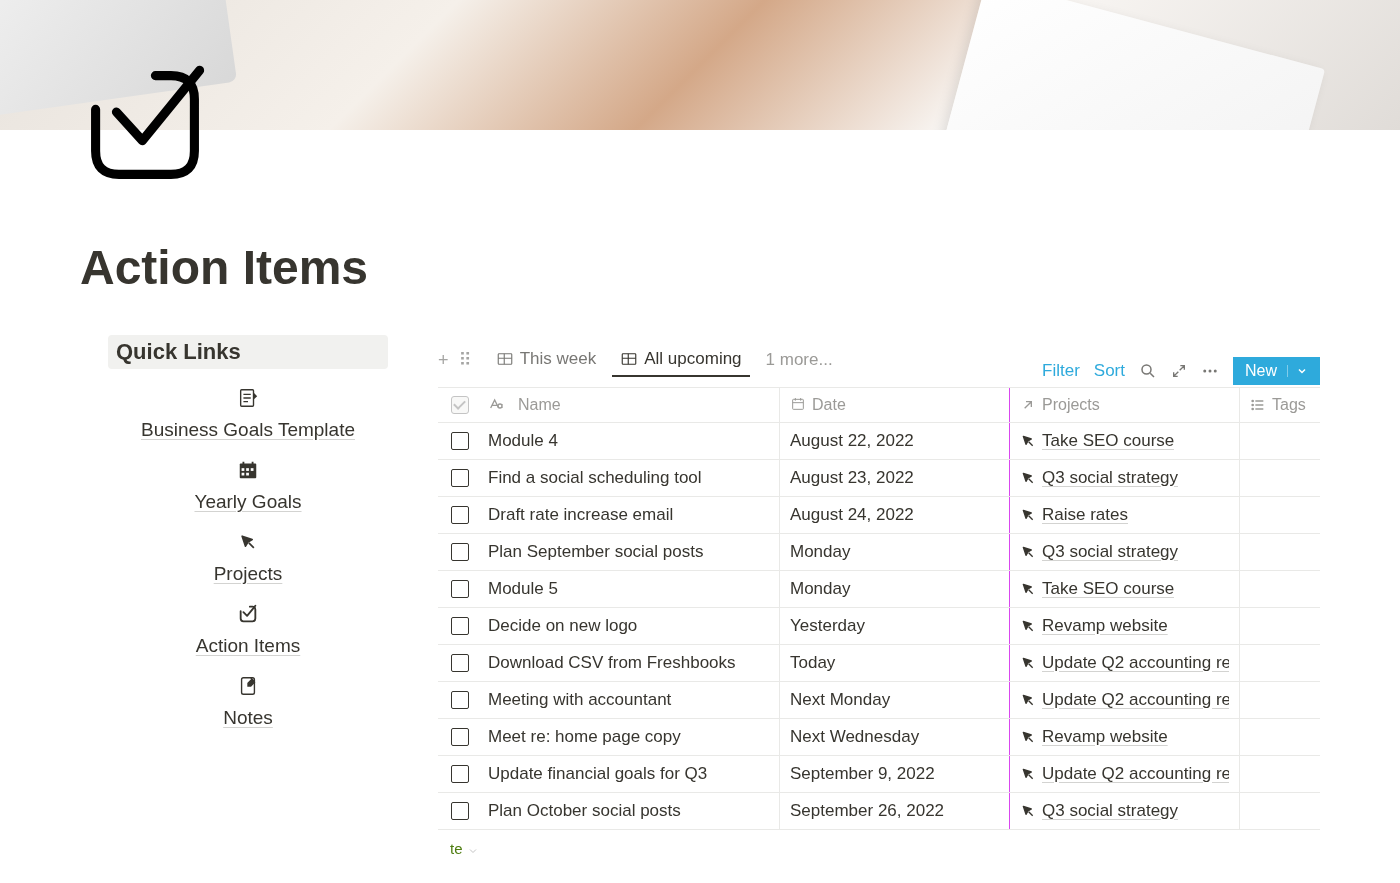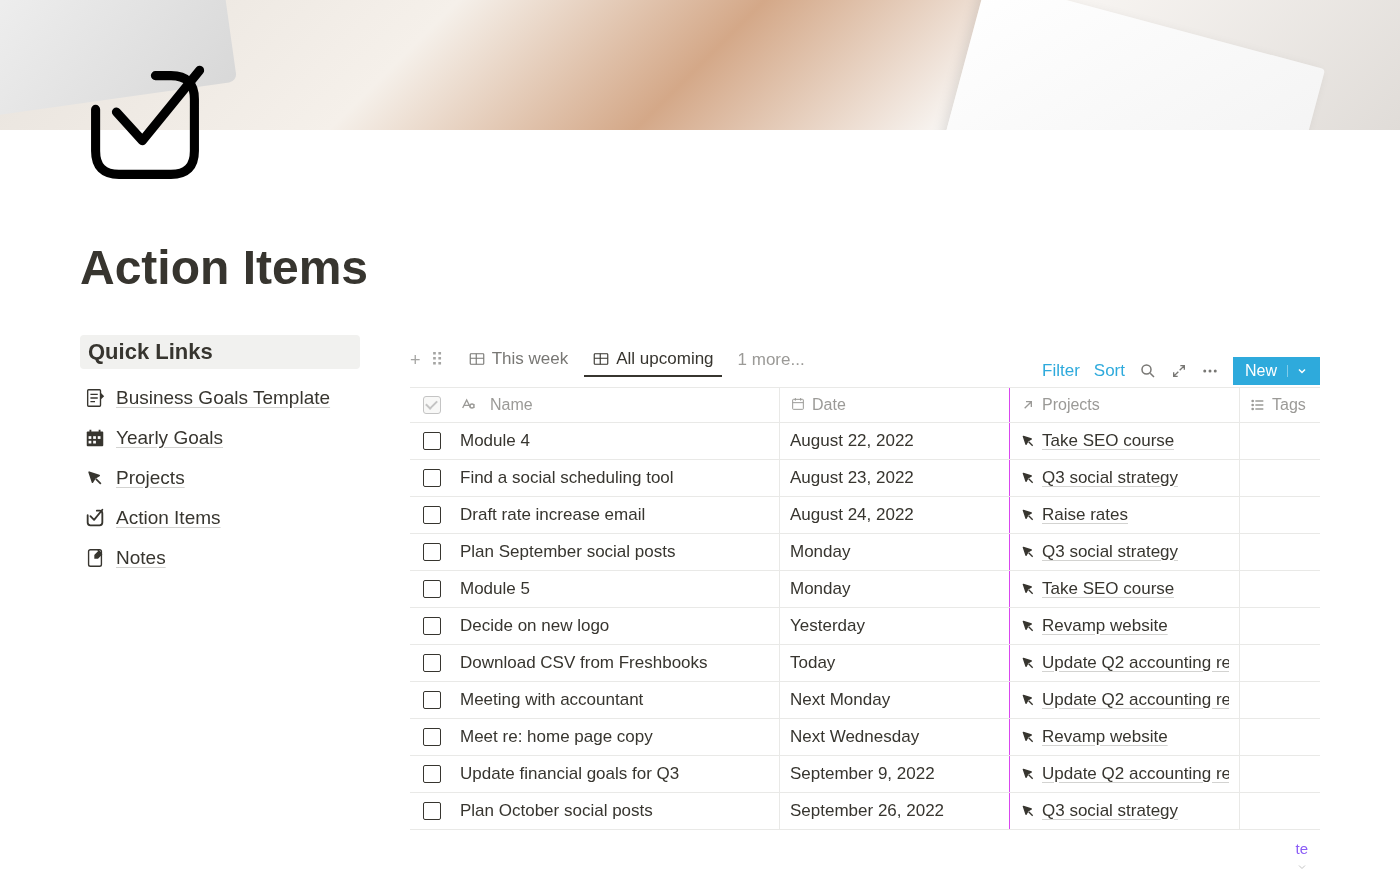--- a/index.html
+++ b/index.html
@@ -62,38 +62,40 @@
       color: #37352f;
       margin-bottom: 40px;
     }
     .layout {
       display: flex;
       gap: 50px;
     }
     .sidebar {
       width: 280px;
       flex-shrink: 0;
+      margin-left: 28px;
     }
     .quick-links-header {
       background: #f1f1ef;
       padding: 4px 8px;
       border-radius: 4px;
       font-size: 22px;
       font-weight: 600;
       color: #37352f;
       margin-bottom: 12px;
     }
     .quick-link {
       display: flex;
       align-items: center;
       gap: 10px;
       padding: 6px 4px;
       margin-bottom: 6px;
       cursor: pointer;
       border-radius: 4px;
+      flex-direction: column;
     }
     .quick-link-label {
       font-size: 19px;
       color: #37352f;
       text-decoration: underline;
       text-decoration-color: #d3d3d1;
       text-underline-offset: 3px;
     }
     .quick-link .icon {
       width: 22px;
@@ -276,26 +278,25 @@
       height: 16px;
       flex-shrink: 0;
     }
     .col-header-icon {
       width: 16px;
       height: 16px;
       flex-shrink: 0;
     }
     .footer-hint {
       padding: 10px 12px;
-      color: #8b5cf6;
+      color: #4d7c0f;
       font-size: 15px;
       display: flex;
       align-items: flex-end;
       gap: 4px;
-      flex-direction: column;
     }
   </style>
 </head>
 <body>
 
 <div class="cover"></div>
 
 <div class="page-icon">
   <svg viewBox="0 0 100 100" fill="none" stroke="#000" stroke-width="7" stroke-linecap="round" stroke-linejoin="round">
     <path d="M 12 38 L 12 70 Q 12 88 30 88 L 70 88 Q 88 88 88 70 L 88 30 Q 88 12 70 12 L 58 12"></path>

